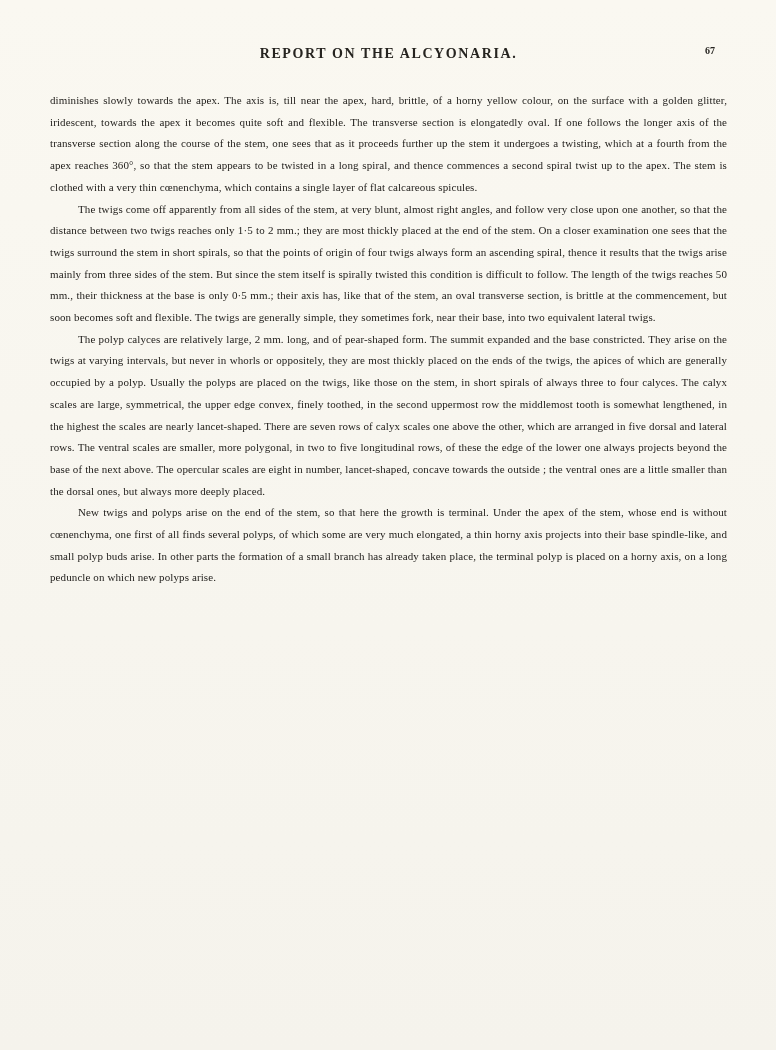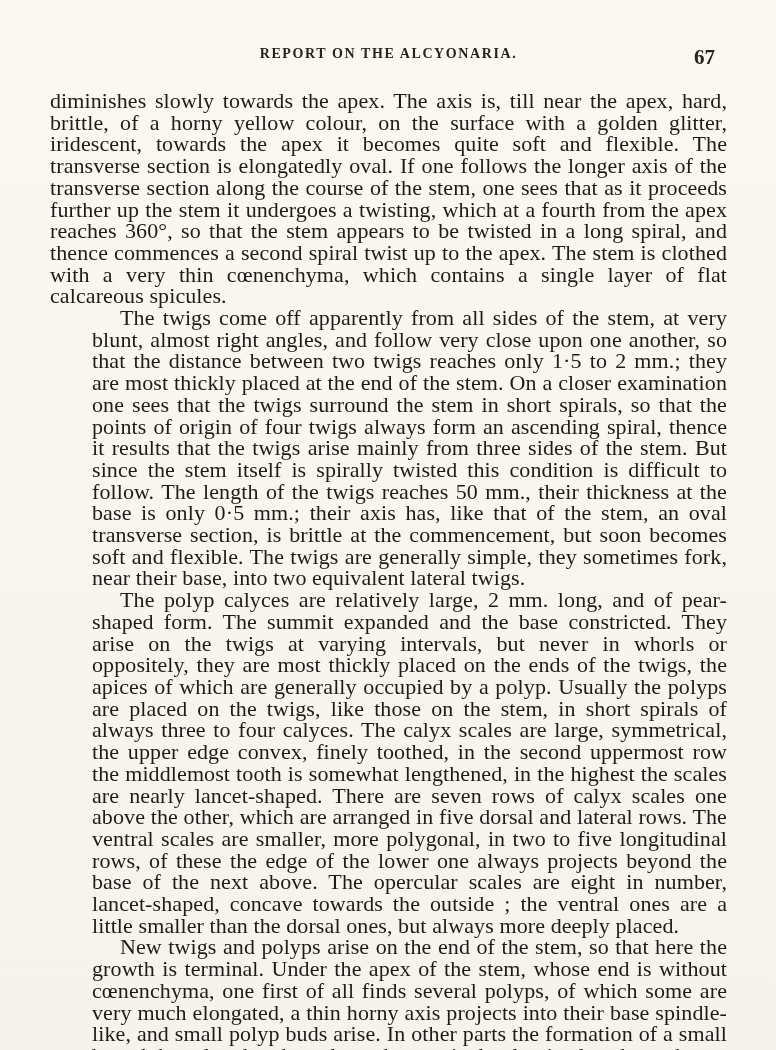--- a/index.html
+++ b/index.html
@@ -33,34 +33,33 @@
     text-align: center;
     font-size: 14px;
     font-weight: bold;
     letter-spacing: 1.6px;
     color: #262420;
   }
   .page-number {
     position: absolute;
     right: 12px;
     top: -1px;
-    font-size: 21px;
+    font-size: 10px;
     font-weight: bold;
     color: #262420;
   }
   .body-text p {
     margin: 0;
-    font-size: 22px;
+    font-size: 11px;
     line-height: 21.7px;
     text-align: justify;
     letter-spacing: 0.1px;
   }
   .body-text p.indented {
     text-indent: 28px;
-    margin-left: 42px;
   }
 </style>
 </head>
 <body>
 
 <div class="page">
 
   <div class="page-header">
     <div class="report-title">REPORT ON THE ALCYONARIA.</div>
     <div class="page-number">67</div>

